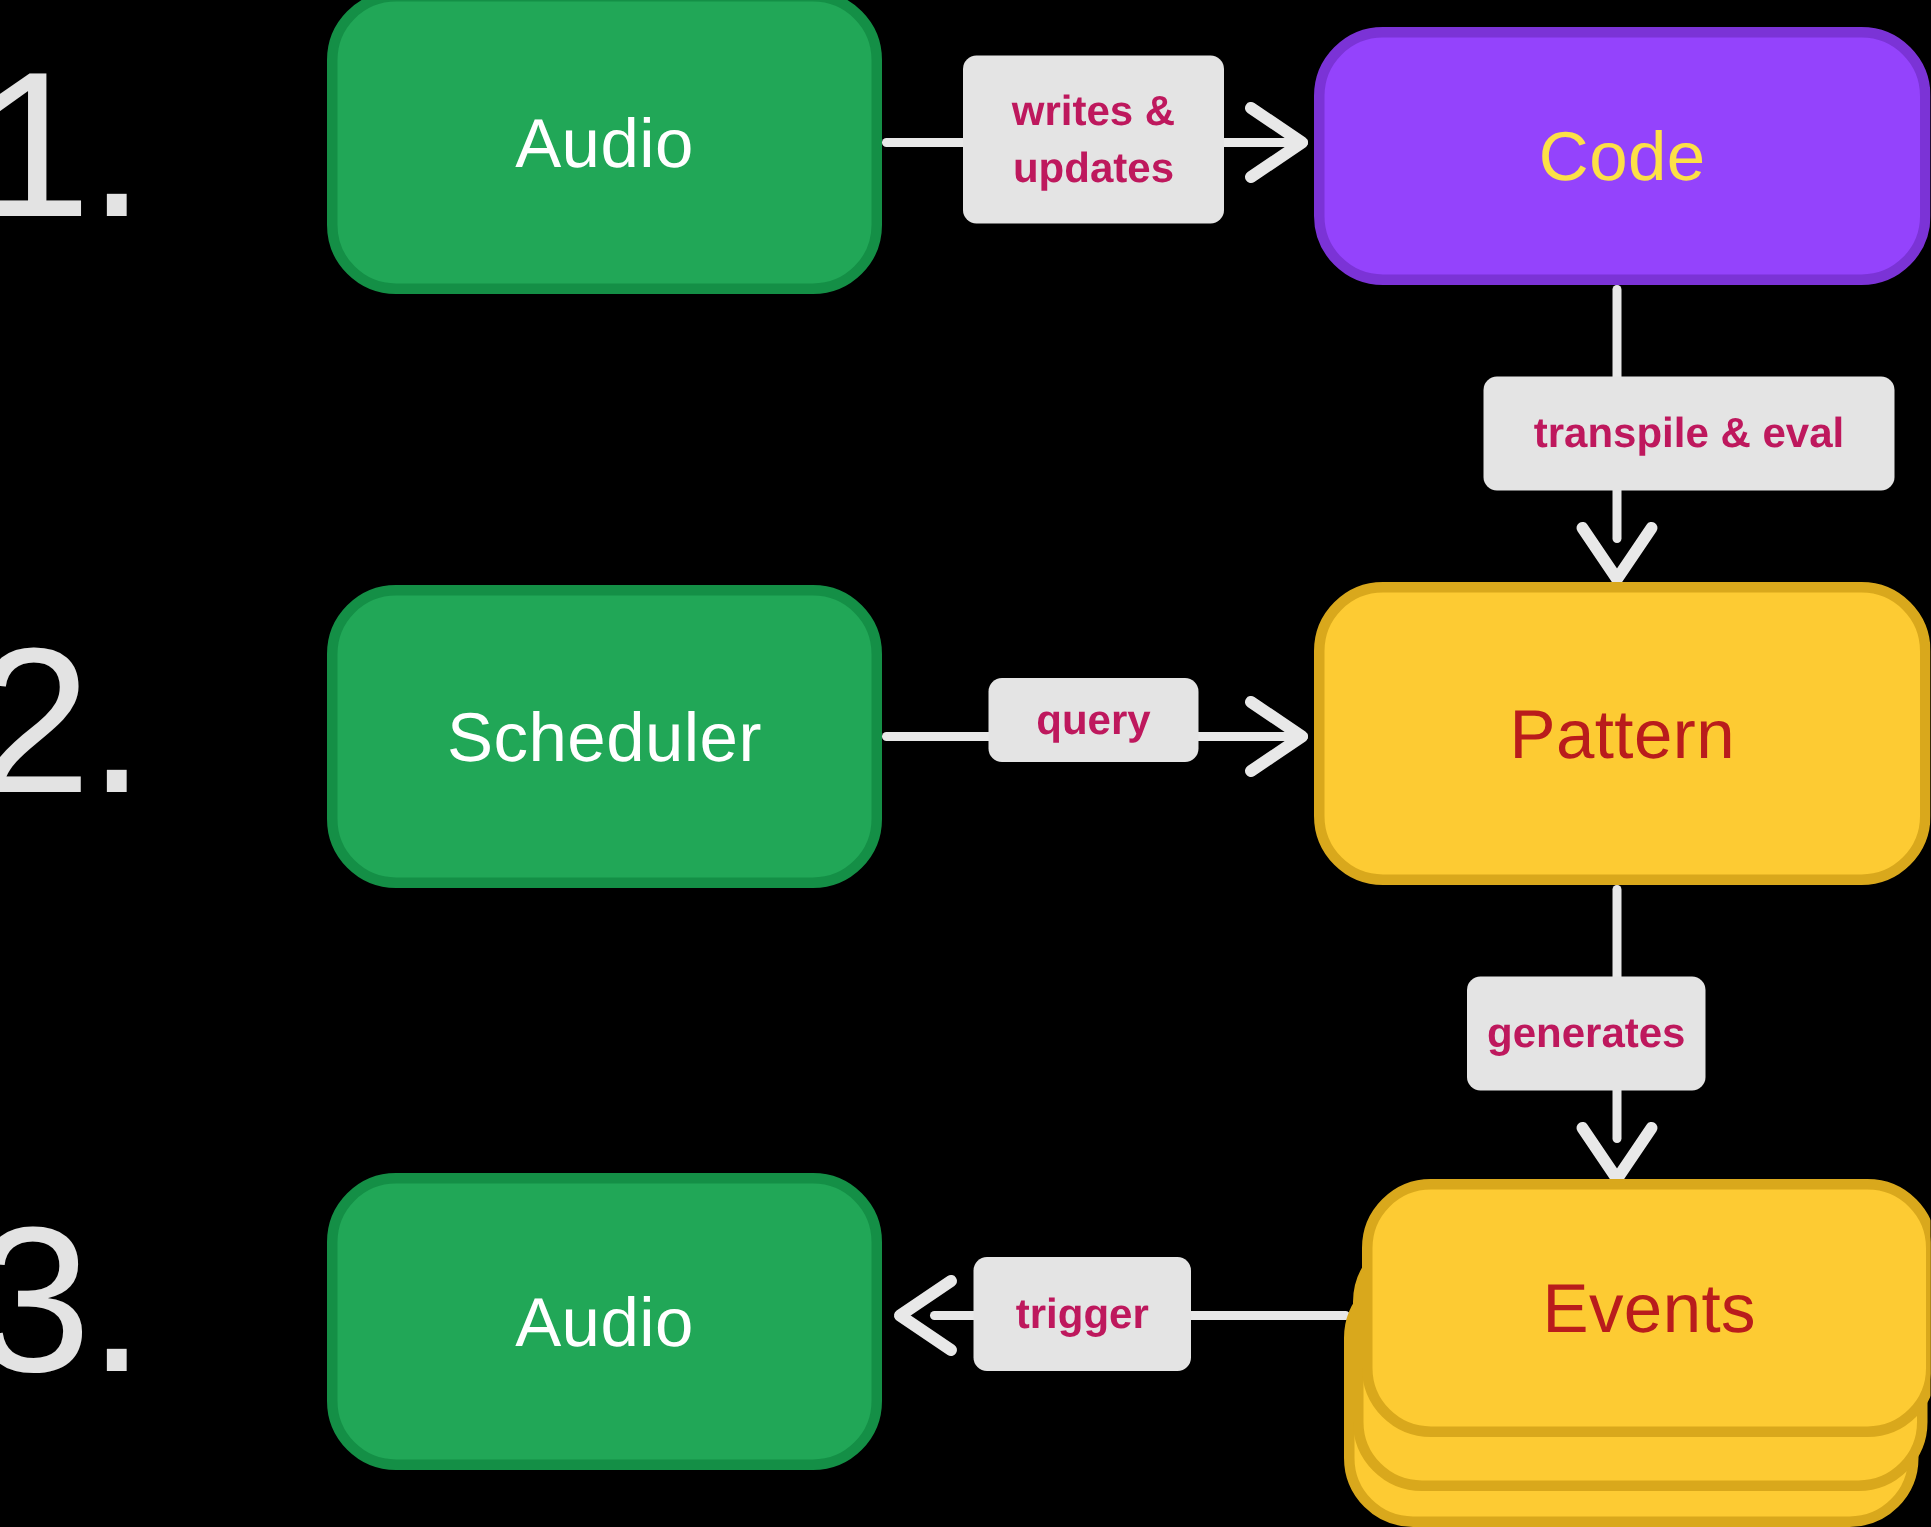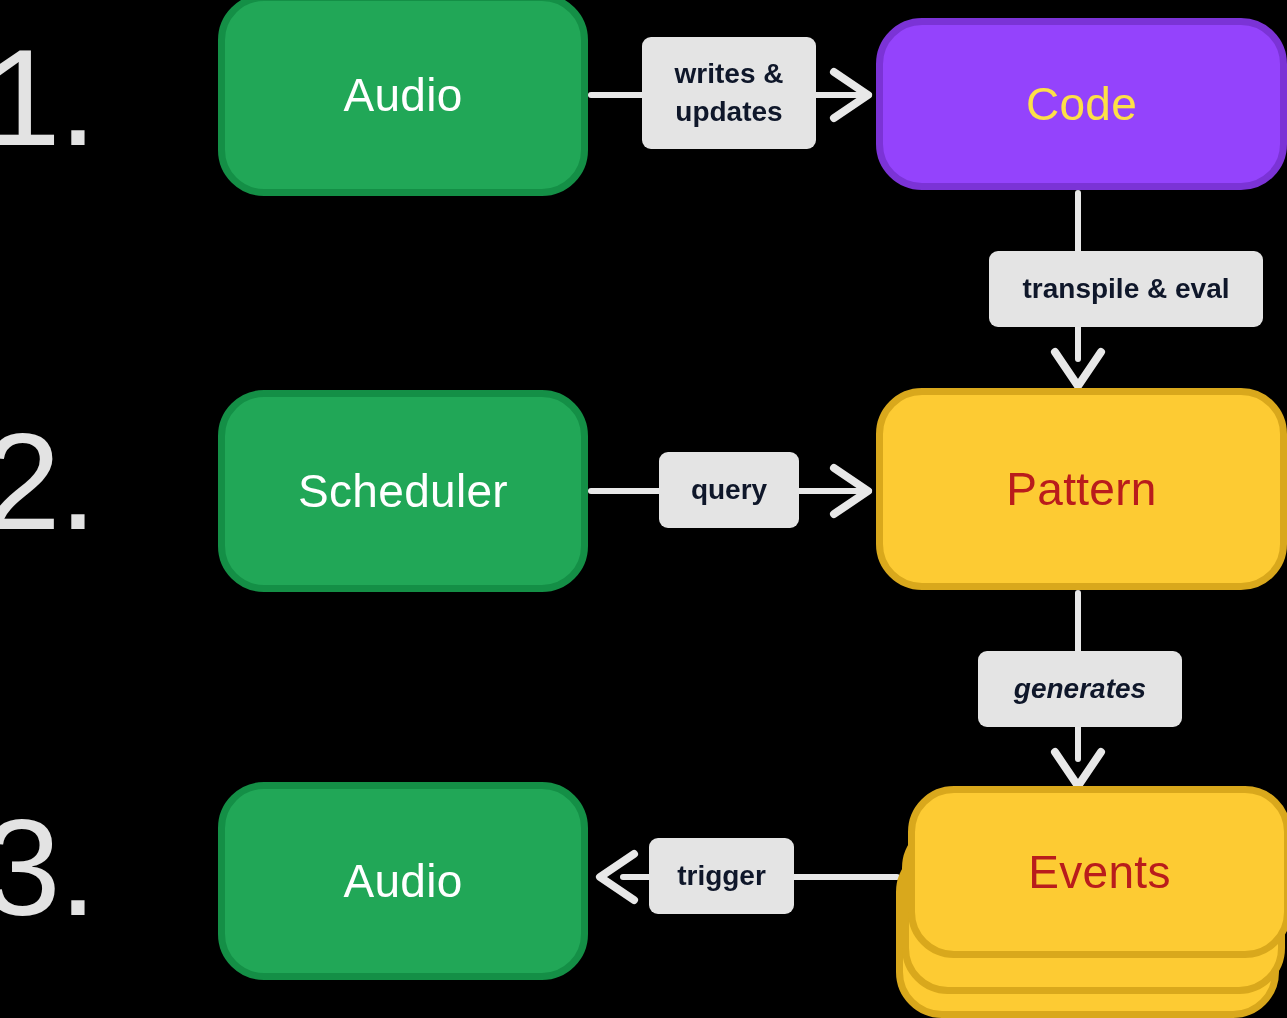--- a/index.html
+++ b/index.html
@@ -65,21 +65,21 @@
   .line-v{position:absolute;width:6px;background:#E8E8E8;border-radius:3px;}
 
   .chev{position:absolute;}
   .chev svg{display:block;}
 
   
   .edge-label{
     position:absolute;
     box-sizing:border-box;
     background:#E4E4E4;
-    color:#0f172a;
+    color:#be185d;
     border-radius:9px;
     font-size:28px;
     font-weight:700;
     line-height:1.35;
     display:flex;align-items:center;justify-content:center;
     text-align:center;
     padding:10px 14px;
     white-space:pre-line;
   }
 </style>
@@ -120,33 +120,33 @@
   <div class="node green" style="left:218px;top:390px;width:370px;height:202px;">
     <span>Scheduler</span>
   </div>
 
   <div class="line-h" style="left:588px;top:488px;width:284px;"></div>
   <div class="chev" style="left:826px;top:462px;">
     <svg width="50" height="58" viewBox="0 0 50 58">
       <polyline points="8,6 42,29 8,52" fill="none" stroke="#E8E8E8" stroke-width="8" stroke-linecap="round" stroke-linejoin="round"></polyline>
     </svg>
   </div>
-  <div class="edge-label" style="left:659px;top:452px;width:140px;height:76px;">query</div>
+  <div class="edge-label" style="left:659px;top:452px;width:140px;height:56px;">query</div>
 
   <div class="node yellow" style="left:876px;top:388px;width:411px;height:202px;">
     <span>Pattern</span>
   </div>
 
   <div class="line-v" style="left:1075px;top:590px;width:6px;height:172px;"></div>
   <div class="chev" style="left:1049px;top:744px;">
     <svg width="58" height="50" viewBox="0 0 58 50">
       <polyline points="6,8 29,42 52,8" fill="none" stroke="#E8E8E8" stroke-width="8" stroke-linecap="round" stroke-linejoin="round"></polyline>
     </svg>
   </div>
-  <div class="edge-label" style="left:978px;top:651px;width:204px;height:76px;font-style:italic;">generates</div>
+  <div class="edge-label" style="left:978px;top:651px;width:159px;height:76px;">generates</div>
 
   <div class="node green" style="left:218px;top:782px;width:370px;height:198px;">
     <span>Audio</span>
   </div>
 
   <div class="line-h" style="left:620px;top:874px;width:280px;"></div>
   <div class="chev" style="left:592px;top:848px;">
     <svg width="50" height="58" viewBox="0 0 50 58">
       <polyline points="42,6 8,29 42,52" fill="none" stroke="#E8E8E8" stroke-width="8" stroke-linecap="round" stroke-linejoin="round"></polyline>
     </svg>

